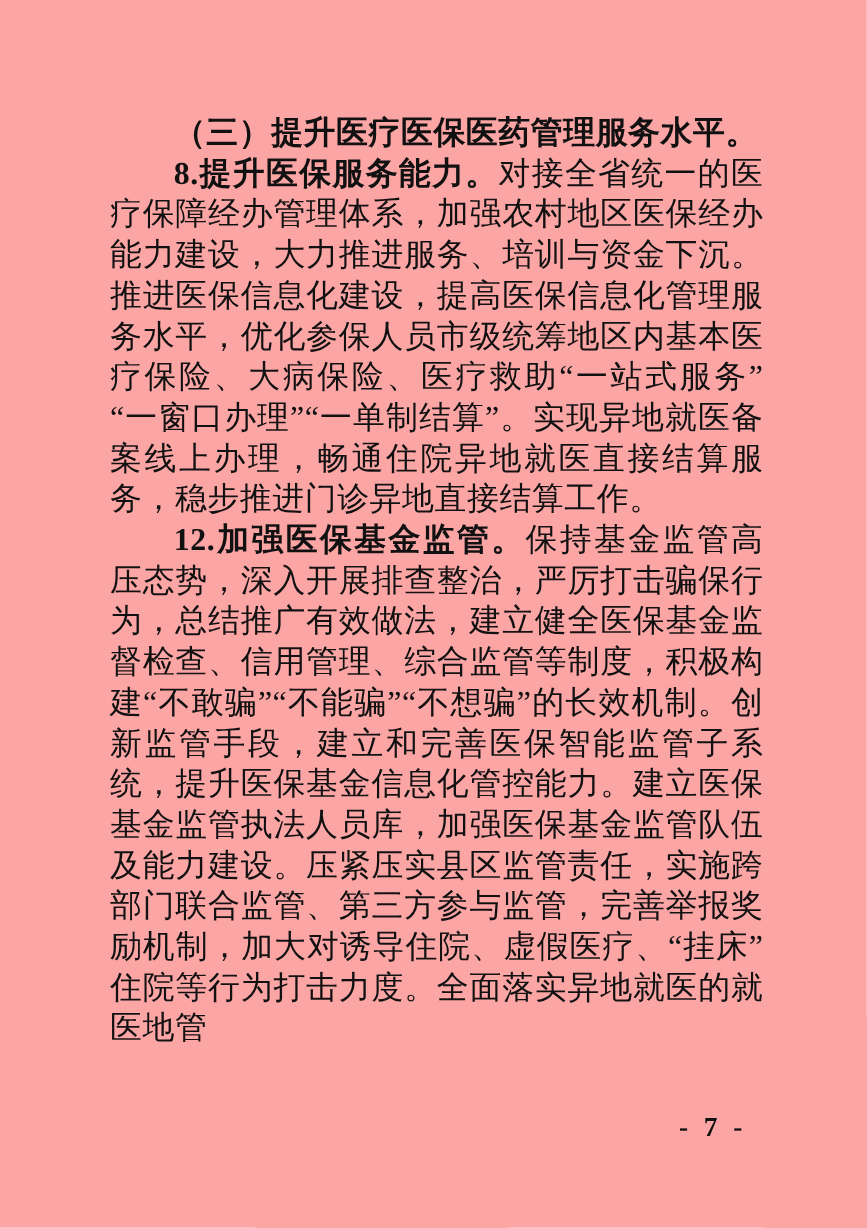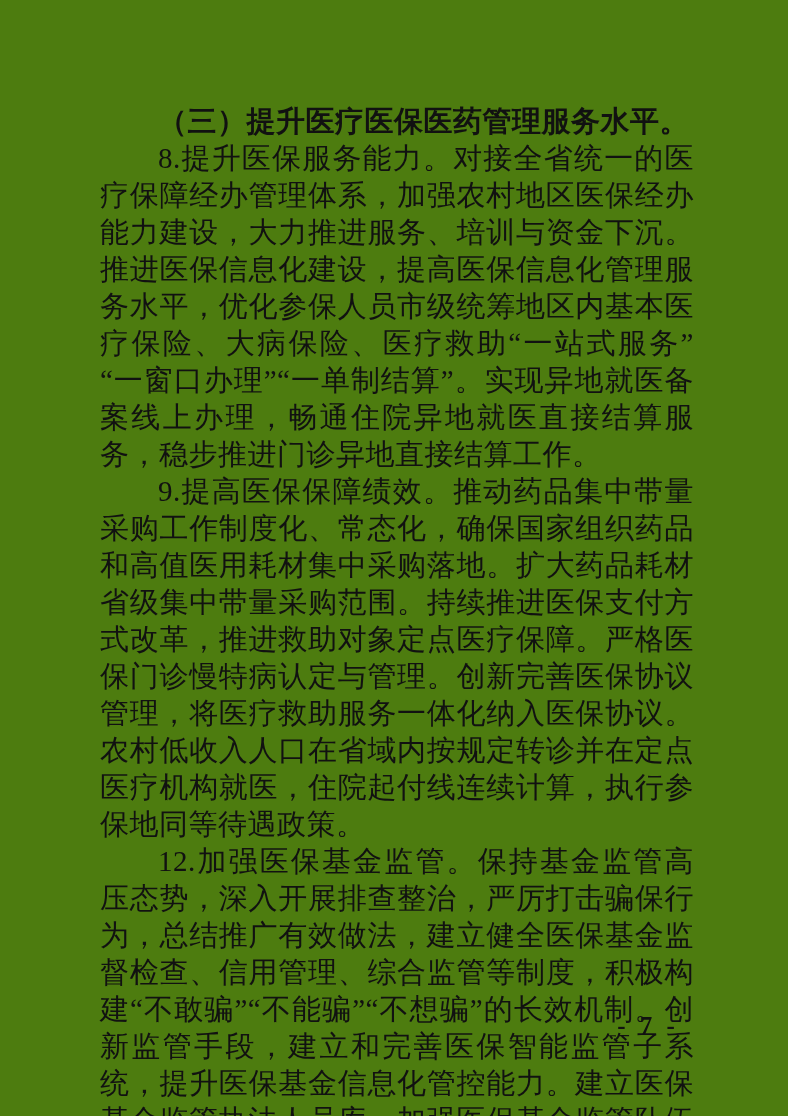--- a/index.html
+++ b/index.html
@@ -14,21 +14,21 @@
     font-family: "Liberation Serif", "DejaVu Serif", serif;
     color: #111111;
     overflow: hidden;
   }
   .page {
     position: absolute;
     top: 0;
     left: 0;
     width: 788px;
     height: 1116px;
-    background: #4d7c0f;
+    background: #fca5a5;
   }
   .text-block {
     position: absolute;
     top: 103px;
     left: 100px;
     width: 594px;
     font-size: 29px;
     line-height: 37px;
     letter-spacing: 0.5px;
   }
@@ -38,21 +38,21 @@
     text-indent: 2em;
     font-size: 29px;
     line-height: 37px;
   }
   .para {
     margin: 0;
     text-indent: 2em;
     text-align: justify;
   }
   .para b {
-    font-weight: normal;
+    font-weight: bold;
   }
   .page-number {
     position: absolute;
     top: 1012px;
     left: 598px;
     width: 100px;
     text-align: center;
     font-size: 25px;
     font-weight: bold;
     letter-spacing: 4px;
@@ -63,20 +63,19 @@
 </head>
 <body>
 
 <div class="page">
   <div class="text-block">
 
     <p class="section-heading">（三）提升医疗医保医药管理服务水平。</p>
 
     <p class="para"><b>8.提升医保服务能力。</b><span>对接全省统一的医疗保障经办管理体系，加强农村地区医保经办能力建设，大力推进服务、培训与资金下沉。推进医保信息化建设，提高医保信息化管理服务水平，优化参保人员市级统筹地区内基本医疗保险、大病保险、医疗救助“一站式服务”“一窗口办理”“一单制结算”。实现异地就医备案线上办理，畅通住院异地就医直接结算服务，稳步推进门诊异地直接结算工作。</span></p>
 
-    <p class="para"><b>9.提高医保保障绩效。</b><span>推动药品集中带量采购工作制度化、常态化，确保国家组织药品和高值医用耗材集中采购落地。扩大药品耗材省级集中带量采购范围。持续推进医保支付方式改革，推进救助对象定点医疗保障。严格医保门诊慢特病认定与管理。创新完善医保协议管理，将医疗救助服务一体化纳入医保协议。农村低收入人口在省域内按规定转诊并在定点医疗机构就医，住院起付线连续计算，执行参保地同等待遇政策。</span></p>
 
     <p class="para"><b>12.加强医保基金监管。</b><span>保持基金监管高压态势，深入开展排查整治，严厉打击骗保行为，总结推广有效做法，建立健全医保基金监督检查、信用管理、综合监管等制度，积极构建“不敢骗”“不能骗”“不想骗”的长效机制。创新监管手段，建立和完善医保智能监管子系统，提升医保基金信息化管控能力。建立医保基金监管执法人员库，加强医保基金监管队伍及能力建设。压紧压实县区监管责任，实施跨部门联合监管、第三方参与监管，完善举报奖励机制，加大对诱导住院、虚假医疗、“挂床”住院等行为打击力度。全面落实异地就医的就医地管</span></p>
 
   </div>
 
   <div class="page-number">- 7 -</div>
 </div>
 
 </body></html>

